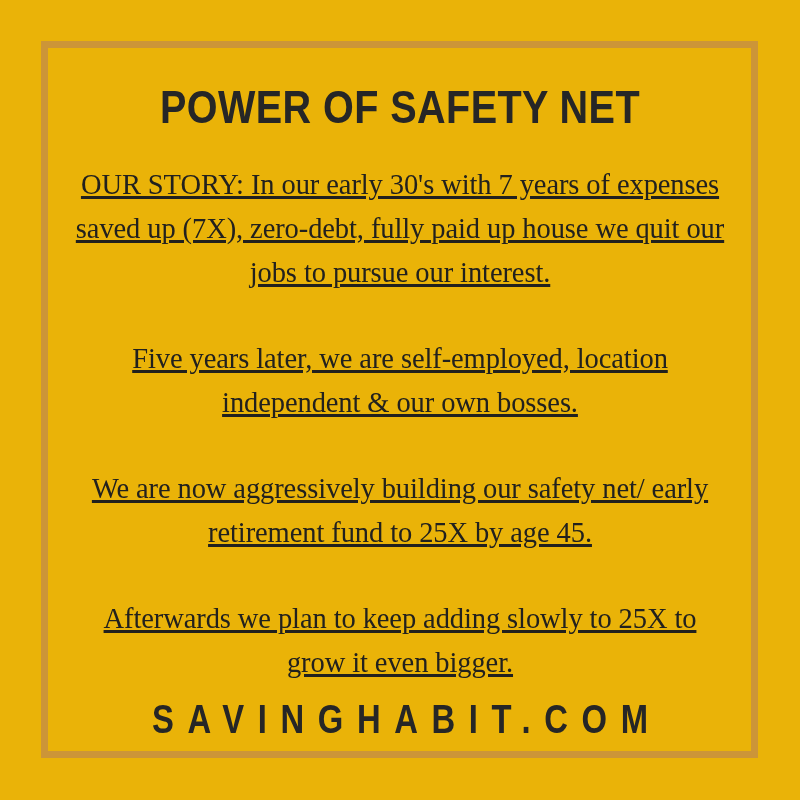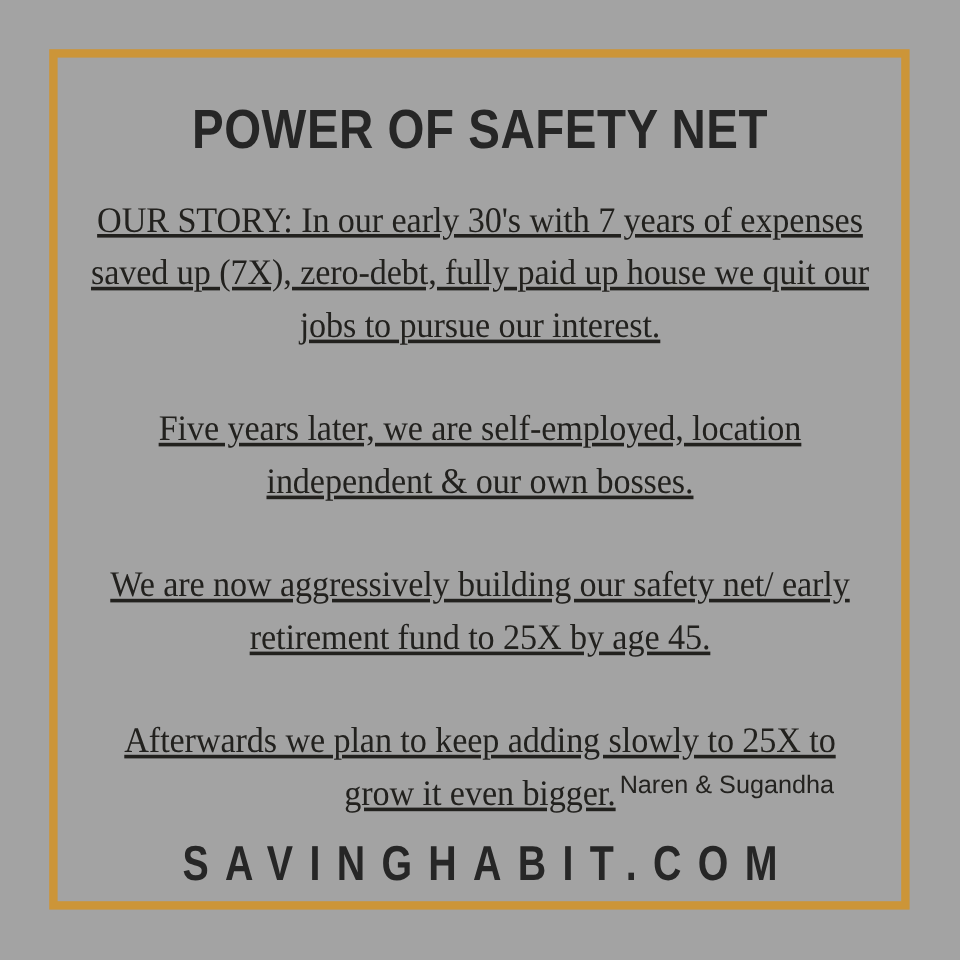--- a/index.html
+++ b/index.html
@@ -12,21 +12,21 @@
     height: 800px;
     background: #e4e1d1;
     font-family: "Liberation Serif", serif;
     overflow: hidden;
   }
 
   .poster {
     position: relative;
     width: 800px;
     height: 800px;
-    background: #a3a3a3;
+    background: #eab308;
     box-sizing: border-box;
   }
 
   
   .frame {
     position: absolute;
     left: 41px;
     top: 41px;
     width: 717px;
     height: 717px;
@@ -127,18 +127,17 @@
 
     <div class="poster-title">POWER OF SAFETY NET</div>
 
     <div class="body-block">
       <p class="para p1">OUR STORY: In our early 30's with 7 years of expenses saved up (7X),  zero-debt, fully paid up house we quit our jobs to pursue our interest.</p>
       <p class="para p2">Five years later, we are self-employed, location independent &amp; our own bosses.</p>
       <p class="para p3">We are now aggressively building our safety net/ early retirement fund to 25X by age 45.</p>
       <p class="para p4">Afterwards we plan to keep adding slowly to 25X to grow it even bigger.</p>
     </div>
 
-    <div class="signature">Naren &amp; Sugandha</div>
 
     <div class="footer-brand">SAVINGHABIT.COM</div>
 
   </div>
 </div>
 
 </body></html>

